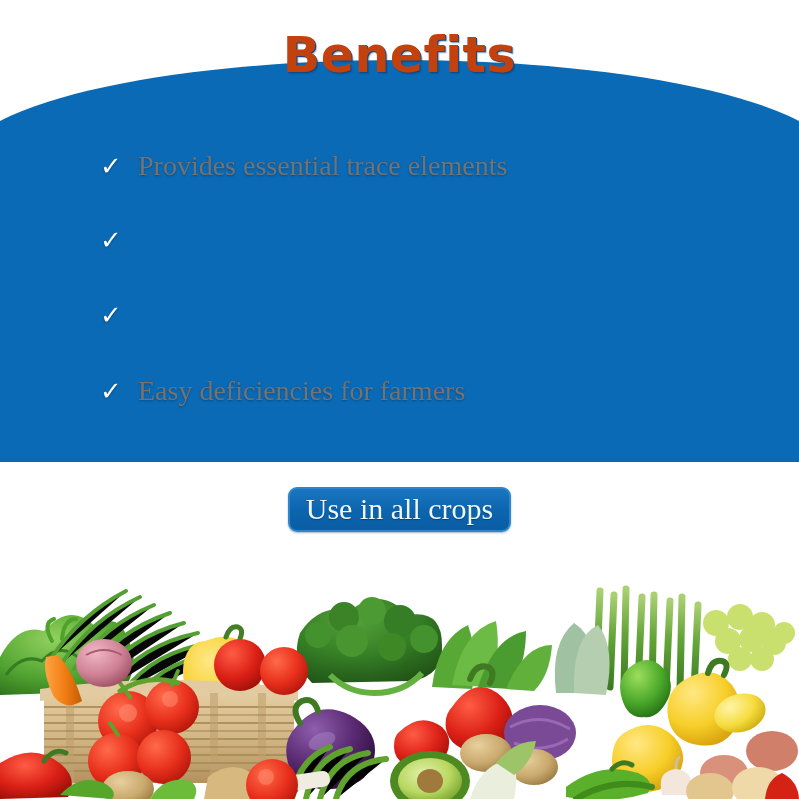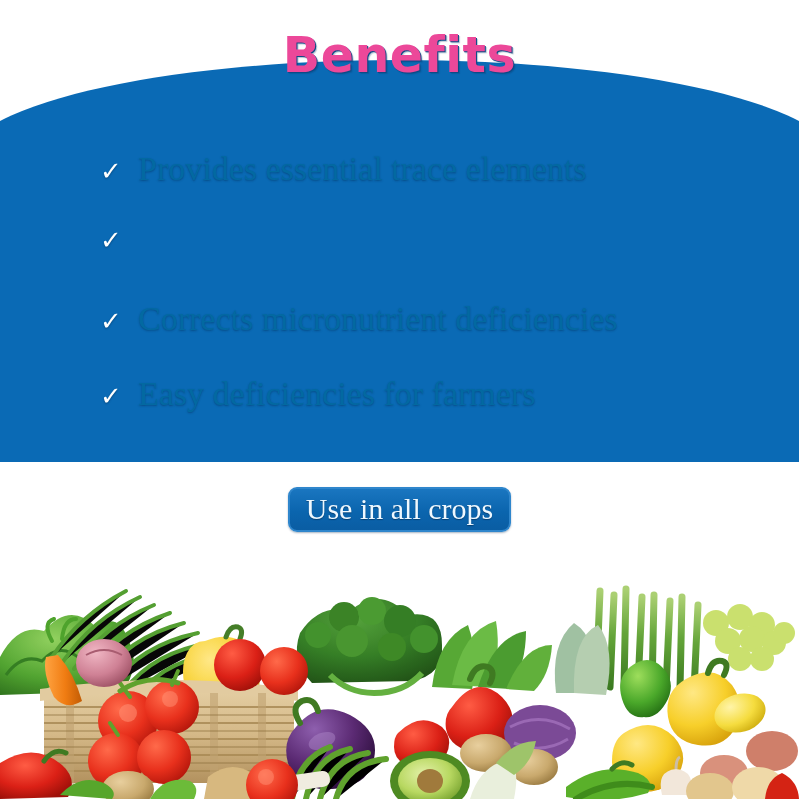--- a/index.html
+++ b/index.html
@@ -28,21 +28,21 @@
     display: flex;
     align-items: center;
     justify-content: center;
     z-index: 5;
   }
   .title {
     font-family: "DejaVu Sans", sans-serif;
     font-weight: bold;
     font-size: 49px;
     letter-spacing: 0.5px;
-    color: #ec4899;
+    color: #c2410c;
     text-shadow: 1px 1px 0 #0d4a86, 2px 2px 1px rgba(10,60,110,0.30);
     white-space: nowrap;
   }
 
   
   .blue-panel {
     position: absolute;
     left: -40px;
     top: 60px;
     width: 879px;
@@ -80,22 +80,22 @@
     font-family: "DejaVu Sans", sans-serif;
     font-size: 26px;
     color: #ffffff;
     line-height: 1;
     width: 38px;
     flex: 0 0 38px;
     text-shadow: 0 1px 2px rgba(0,30,60,0.45);
   }
   .benefit-text {
     font-family: "Liberation Serif", "DejaVu Serif", serif;
-    font-size: 34px;
-    color: #0369a1;
+    font-size: 28px;
+    color: #737373;
     line-height: 1;
     white-space: nowrap;
     text-shadow: 0 1px 2px rgba(0,35,70,0.40);
     text-align: right;
   }
 
   
   .badge-wrap {
     position: absolute;
     top: 487px;
@@ -150,21 +150,20 @@
   <div class="benefit-list">
     <div class="benefit-row">
       <span class="check-icon">✓</span>
       <span class="benefit-text">Provides essential trace elements</span>
     </div>
     <div class="benefit-row">
       <span class="check-icon">✓</span>
     </div>
     <div class="benefit-row">
       <span class="check-icon">✓</span>
-      <span class="benefit-text">Corrects micronutrient deficiencies</span>
     </div>
     <div class="benefit-row">
       <span class="check-icon">✓</span>
       <span class="benefit-text">Easy deficiencies for farmers</span>
     </div>
   </div>
 
   <div class="badge-wrap">
     <div class="badge">
       <span class="badge-text">Use in all crops</span>

